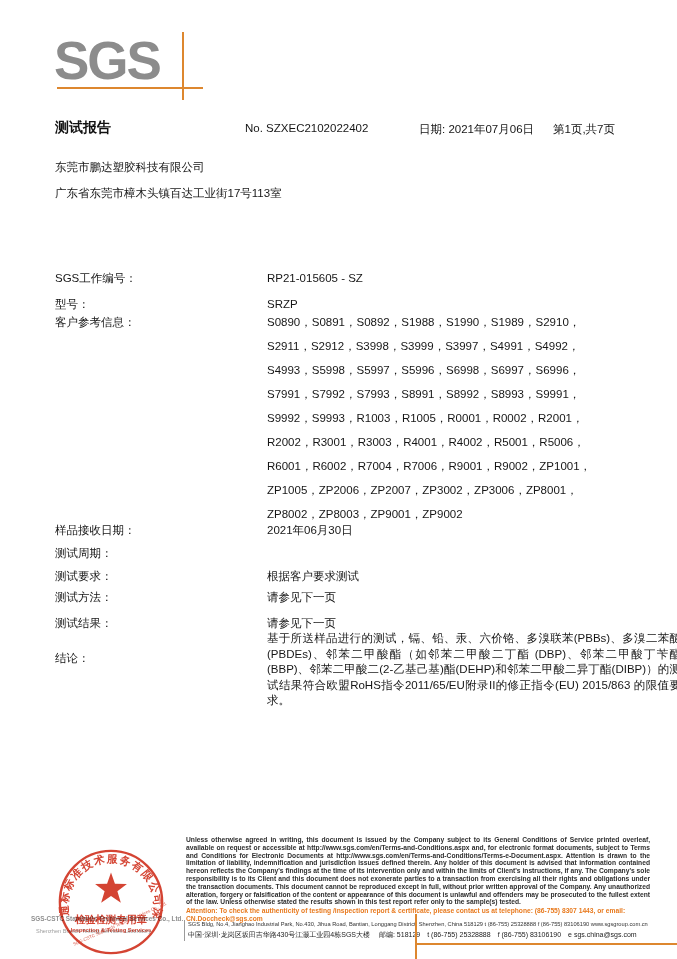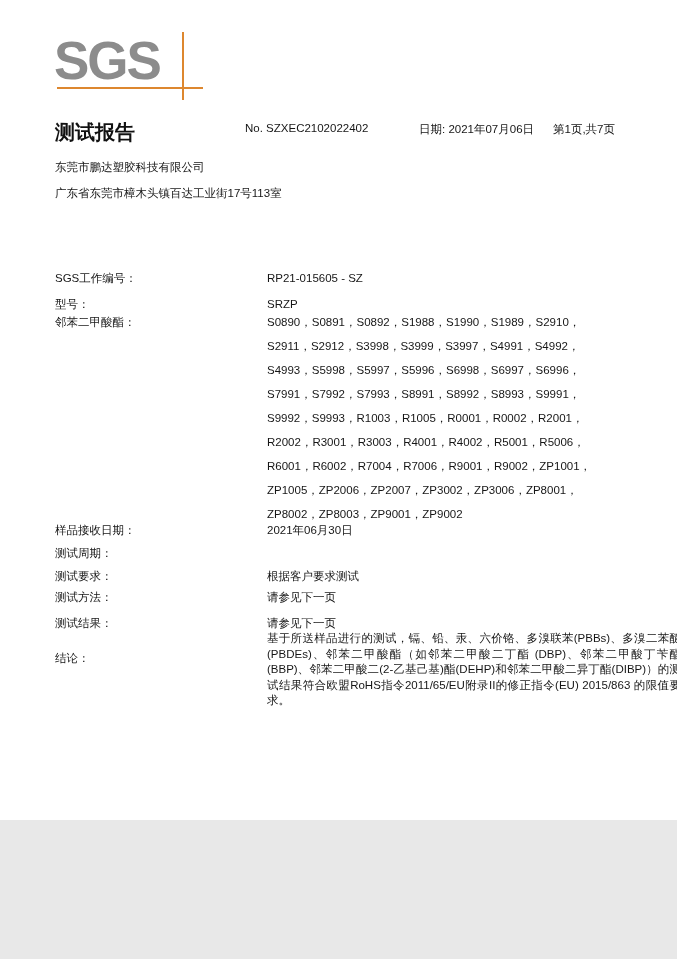--- a/index.html
+++ b/index.html
@@ -1,28 +1,28 @@
 <!DOCTYPE html>
 <html><head>
 <meta charset="utf-8">
 <style>
   html,body{margin:0;padding:0;background:#e8e8e8;}
   .page{
-    position:relative;width:677px;height:820px;background:#ffffff;
+    position:relative;width:677px;height:959px;background:#ffffff;
     margin:0 auto;overflow:hidden;
     font-family:"Liberation Sans","DejaVu Sans",sans-serif;
     color:#1c1c1c;
   }
   .abs{position:absolute;}
   
   .logo-text{font-weight:700;font-size:53px;letter-spacing:-2px;color:#8c8c8c;line-height:1;}
   .crop-v{background:#dd872f;width:2px;}
   .crop-h{background:#dd872f;height:2px;}
   
-  .doc-title{font-size:20px;font-weight:700;color:#111;}
+  .doc-title{font-size:14px;font-weight:700;color:#111;}
   .hdr{font-size:11.5px;color:#161616;}
   
   .body-txt{font-size:11.5px;color:#161616;line-height:1.25;}
   .label-col{left:55px;width:170px;}
   .value-col{left:235px;width:414px;padding-left:32px;}
   .ref-line{height:24px;}
   .conclusion{line-height:15.5px;text-align:justify;}
   
   .disclaimer{font-size:6.7px;line-height:7.8px;color:#2e2e2e;text-align:justify;font-weight:700;}
   .attention{font-size:6.7px;line-height:8px;color:#e87a1e;font-weight:700;}
@@ -53,21 +53,21 @@
   <div class="abs body-txt" style="left:55px;top:160px;">东莞市鹏达塑胶科技有限公司</div>
   <div class="abs body-txt" style="left:55px;top:186px;">广东省东莞市樟木头镇百达工业街17号113室</div>
 
 
   <div class="abs body-txt label-col" style="top:271px;">SGS工作编号：</div>
   <div class="abs body-txt value-col" style="top:271px;">RP21-015605 - SZ</div>
 
   <div class="abs body-txt label-col" style="top:297px;">型号：</div>
   <div class="abs body-txt value-col" style="top:297px;">SRZP</div>
 
-  <div class="abs body-txt label-col" style="top:315px;">邻苯二甲酸酯：</div>
+  <div class="abs body-txt label-col" style="top:315px;">客户参考信息：</div>
   <div class="abs body-txt value-col" style="top:315px;">
     <div class="ref-line">S0890，S0891，S0892，S1988，S1990，S1989，S2910，</div>
     <div class="ref-line">S2911，S2912，S3998，S3999，S3997，S4991，S4992，</div>
     <div class="ref-line">S4993，S5998，S5997，S5996，S6998，S6997，S6996，</div>
     <div class="ref-line">S7991，S7992，S7993，S8991，S8992，S8993，S9991，</div>
     <div class="ref-line">S9992，S9993，R1003，R1005，R0001，R0002，R2001，</div>
     <div class="ref-line">R2002，R3001，R3003，R4001，R4002，R5001，R5006，</div>
     <div class="ref-line">R6001，R6002，R7004，R7006，R9001，R9002，ZP1001，</div>
     <div class="ref-line">ZP1005，ZP2006，ZP2007，ZP3002，ZP3006，ZP8001，</div>
     <div class="ref-line">ZP8002，ZP8003，ZP9001，ZP9002</div>

